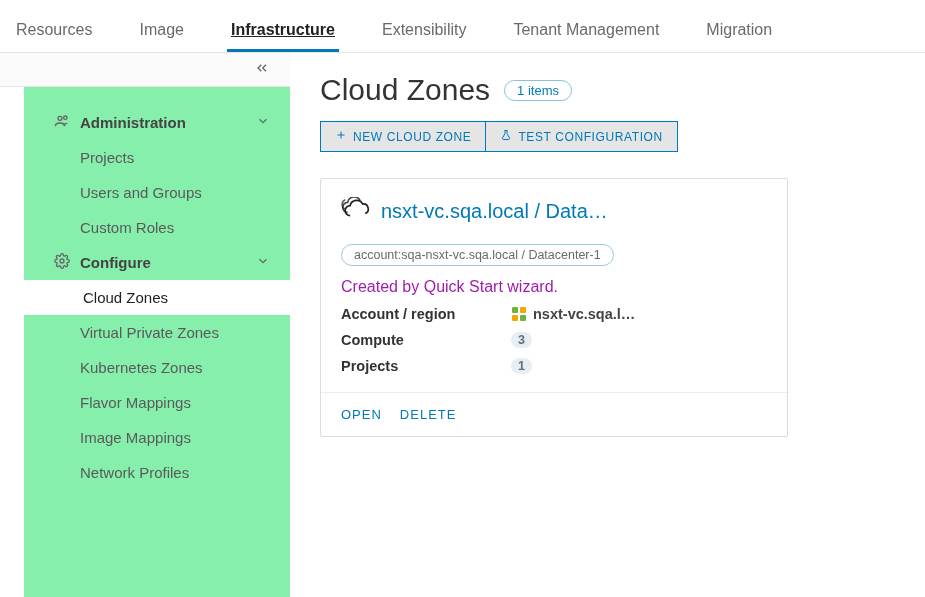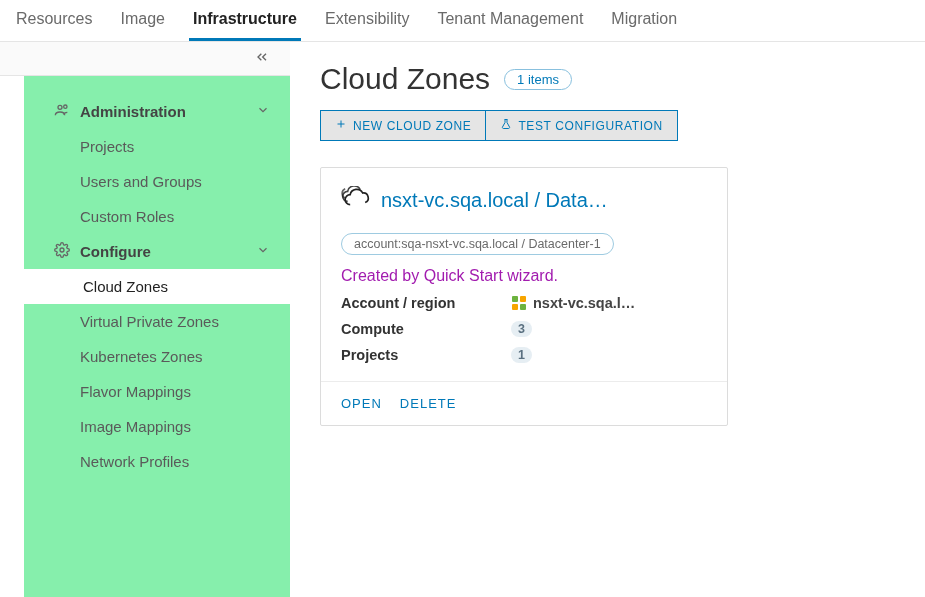--- a/index.html
+++ b/index.html
@@ -8,36 +8,37 @@
     font-size: 14px;
     color: #333;
     background: #fff;
     width: 925px;
     height: 597px;
     overflow: hidden;
   }
   .topnav {
     display: flex;
     align-items: flex-end;
-    height: 42px;
+    height: 53px;
     border-bottom: 1px solid #e5e5e5;
     padding: 0 12px;
-    gap: 20px;
+    gap: 39px;
   }
   .topnav .tab {
     padding: 10px 4px 10px;
     font-size: 16px;
     color: #6a6a6a;
     cursor: pointer;
     border-bottom: 3px solid transparent;
   }
   .topnav .tab.active {
     color: #222;
     font-weight: 600;
     border-bottom: 3px solid #0079b8;
+    text-decoration: underline;
   }
   .layout {
     display: flex;
     height: calc(597px - 42px);
   }
   .sidecol {
     width: 290px;
     position: relative;
     display: flex;
   }
@@ -140,21 +141,21 @@
     font-size: 12px;
     letter-spacing: 0.6px;
     cursor: pointer;
     text-transform: uppercase;
   }
   .action-btn + .action-btn { border-left: none; }
   .card {
     margin-top: 26px;
     border: 1px solid #dcdcdc;
     border-radius: 2px;
-    width: 408px;
+    width: 468px;
     max-width: 100%;
     padding: 18px 20px 14px;
   }
   .card-title-row {
     display: flex;
     align-items: center;
     gap: 10px;
     font-size: 20px;
     color: #0079b8;
     cursor: pointer;

